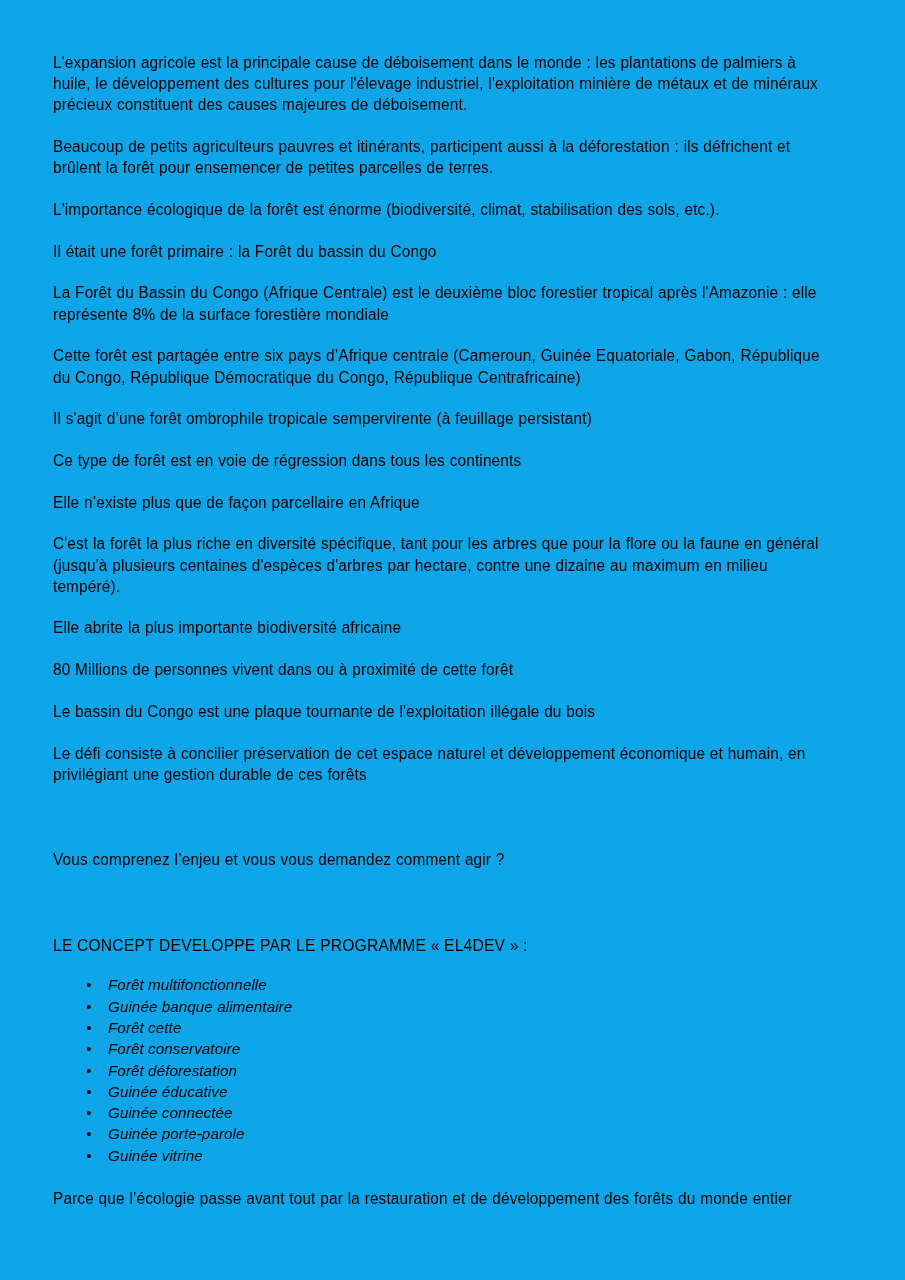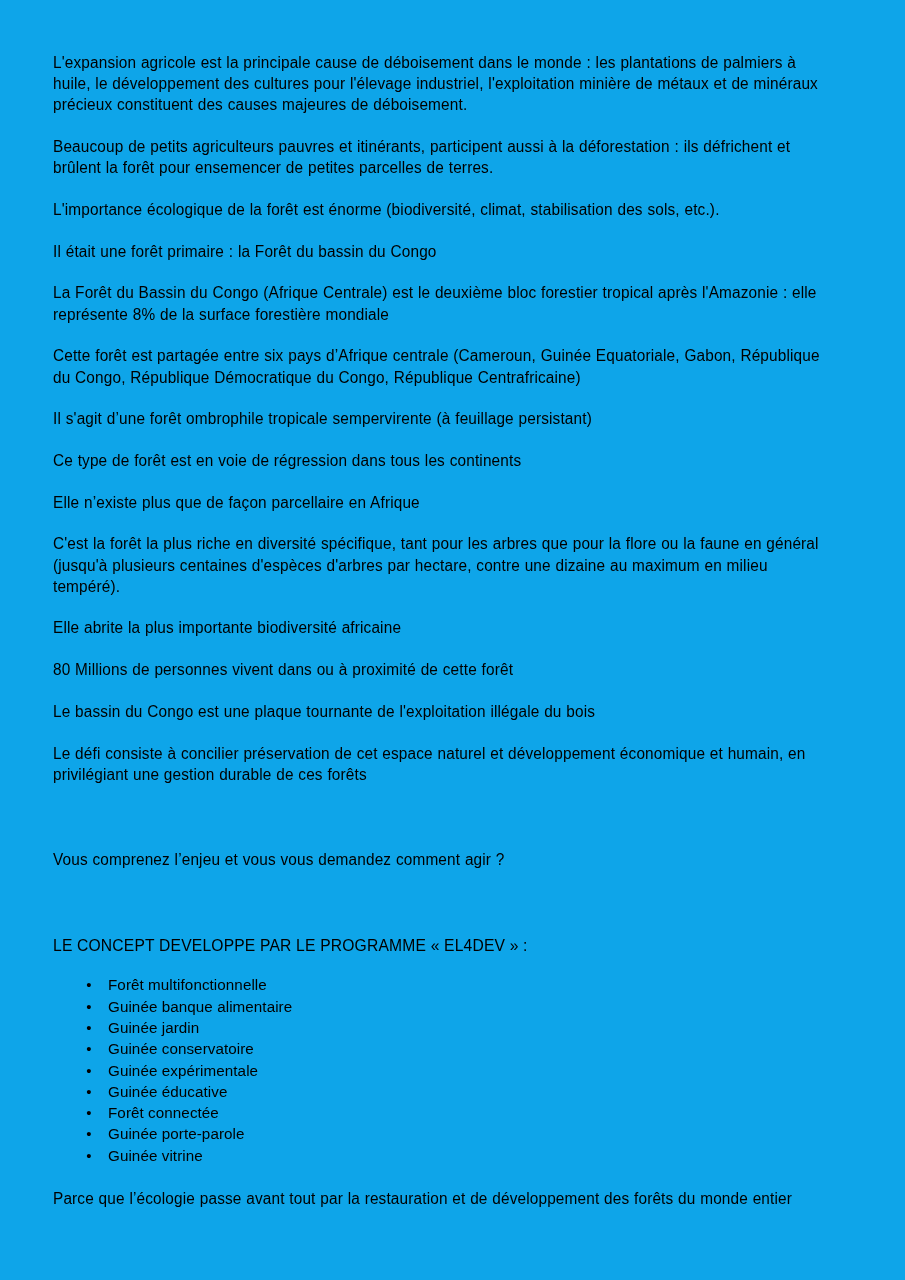--- a/index.html
+++ b/index.html
@@ -77,20 +77,21 @@
     position: absolute;
     left: 31px;
     top: 0;
     width: 10px;
     text-align: center;
     font-size: 15px;
     line-height: 21.3px;
   }
   ul.bullets li .li-label {
     display: inline-block;
+    font-style: italic;
   }
 </style>
 </head>
 <body>
 
 <div id="page">
   <div id="content">
 
     <p class="para">L'expansion agricole est la principale cause de déboisement dans le monde : les plantations de palmiers à huile, le développement des cultures pour l'élevage industriel, l'exploitation minière de métaux et de minéraux précieux constituent des causes majeures de déboisement.</p>
     <p class="para">Beaucoup de petits agriculteurs pauvres et itinérants, participent aussi à la déforestation : ils défrichent et brûlent la forêt pour ensemencer de petites parcelles de terres.</p>
@@ -119,37 +120,37 @@
       <li>
         <span class="bullet-dot">•</span>
         <span class="li-label">Forêt multifonctionnelle</span>
       </li>
       <li>
         <span class="bullet-dot">•</span>
         <span class="li-label">Guinée banque alimentaire</span>
       </li>
       <li>
         <span class="bullet-dot">•</span>
-        <span class="li-label">Guinée jardin</span>
+        <span class="li-label">Forêt cette</span>
       </li>
       <li>
         <span class="bullet-dot">•</span>
-        <span class="li-label">Guinée conservatoire</span>
+        <span class="li-label">Forêt conservatoire</span>
       </li>
       <li>
         <span class="bullet-dot">•</span>
-        <span class="li-label">Guinée expérimentale</span>
+        <span class="li-label">Forêt déforestation</span>
       </li>
       <li>
         <span class="bullet-dot">•</span>
         <span class="li-label">Guinée éducative</span>
       </li>
       <li>
         <span class="bullet-dot">•</span>
-        <span class="li-label">Forêt connectée</span>
+        <span class="li-label">Guinée connectée</span>
       </li>
       <li>
         <span class="bullet-dot">•</span>
         <span class="li-label">Guinée porte-parole</span>
       </li>
       <li>
         <span class="bullet-dot">•</span>
         <span class="li-label">Guinée vitrine</span>
       </li>
     </ul>

